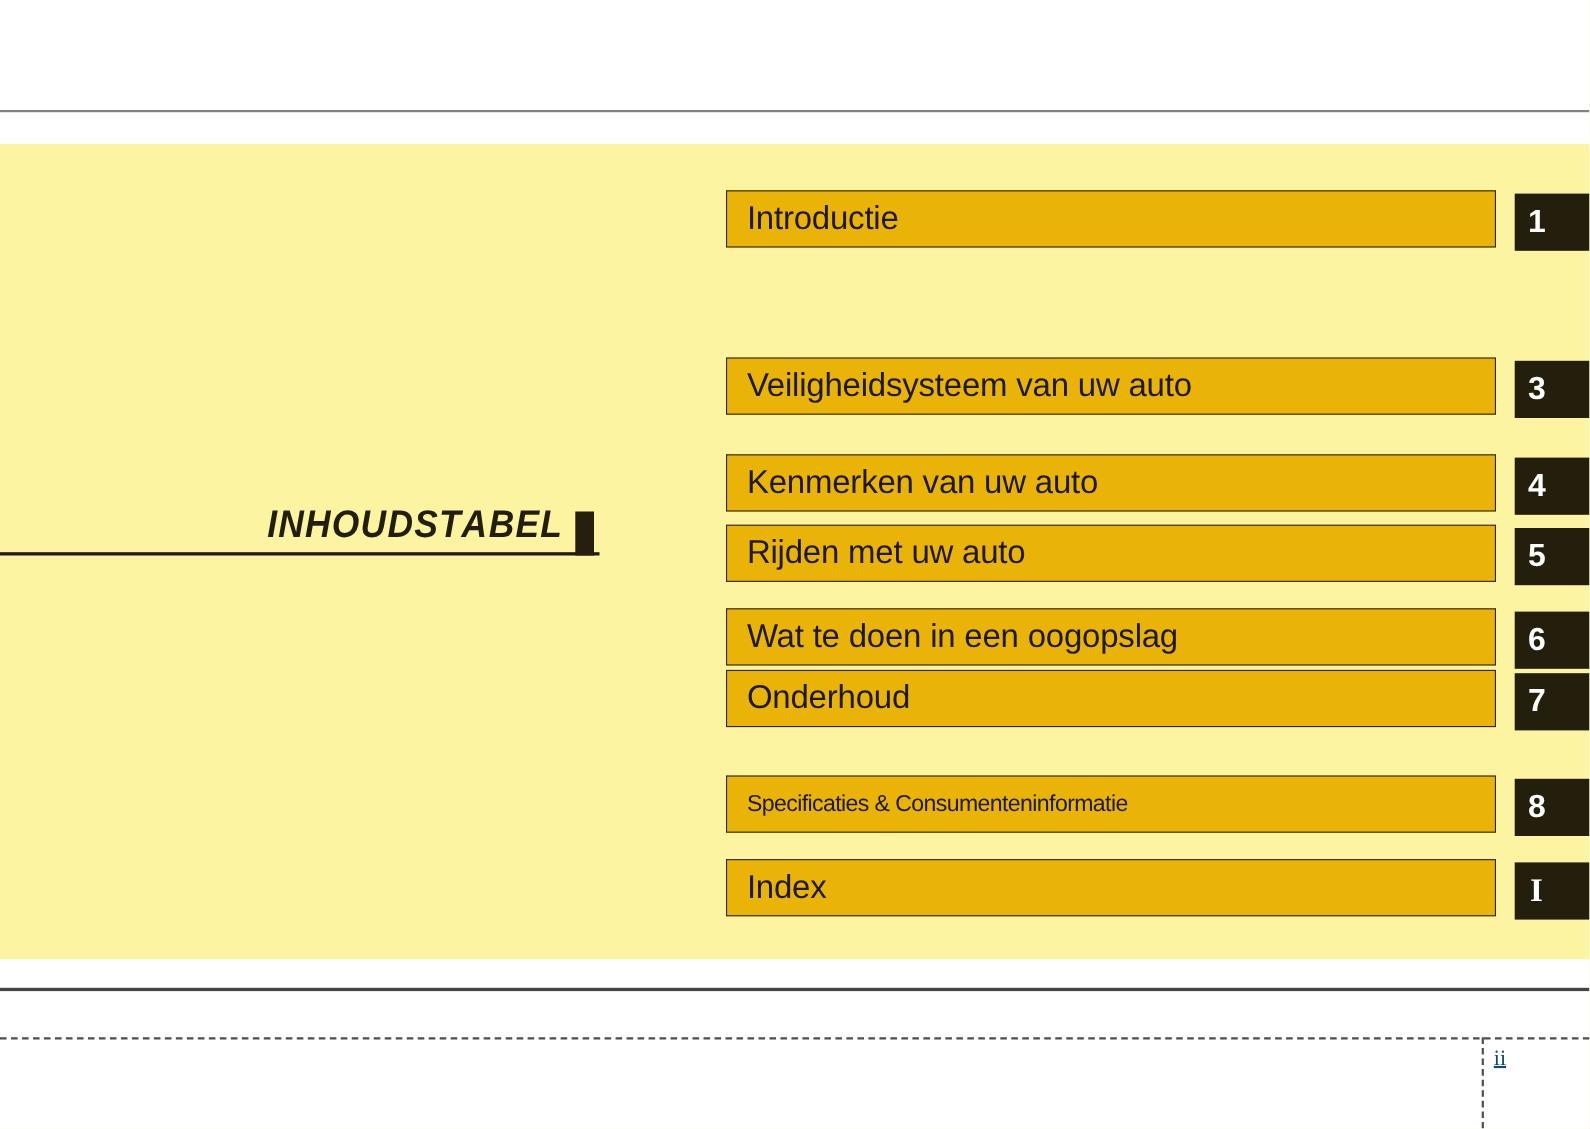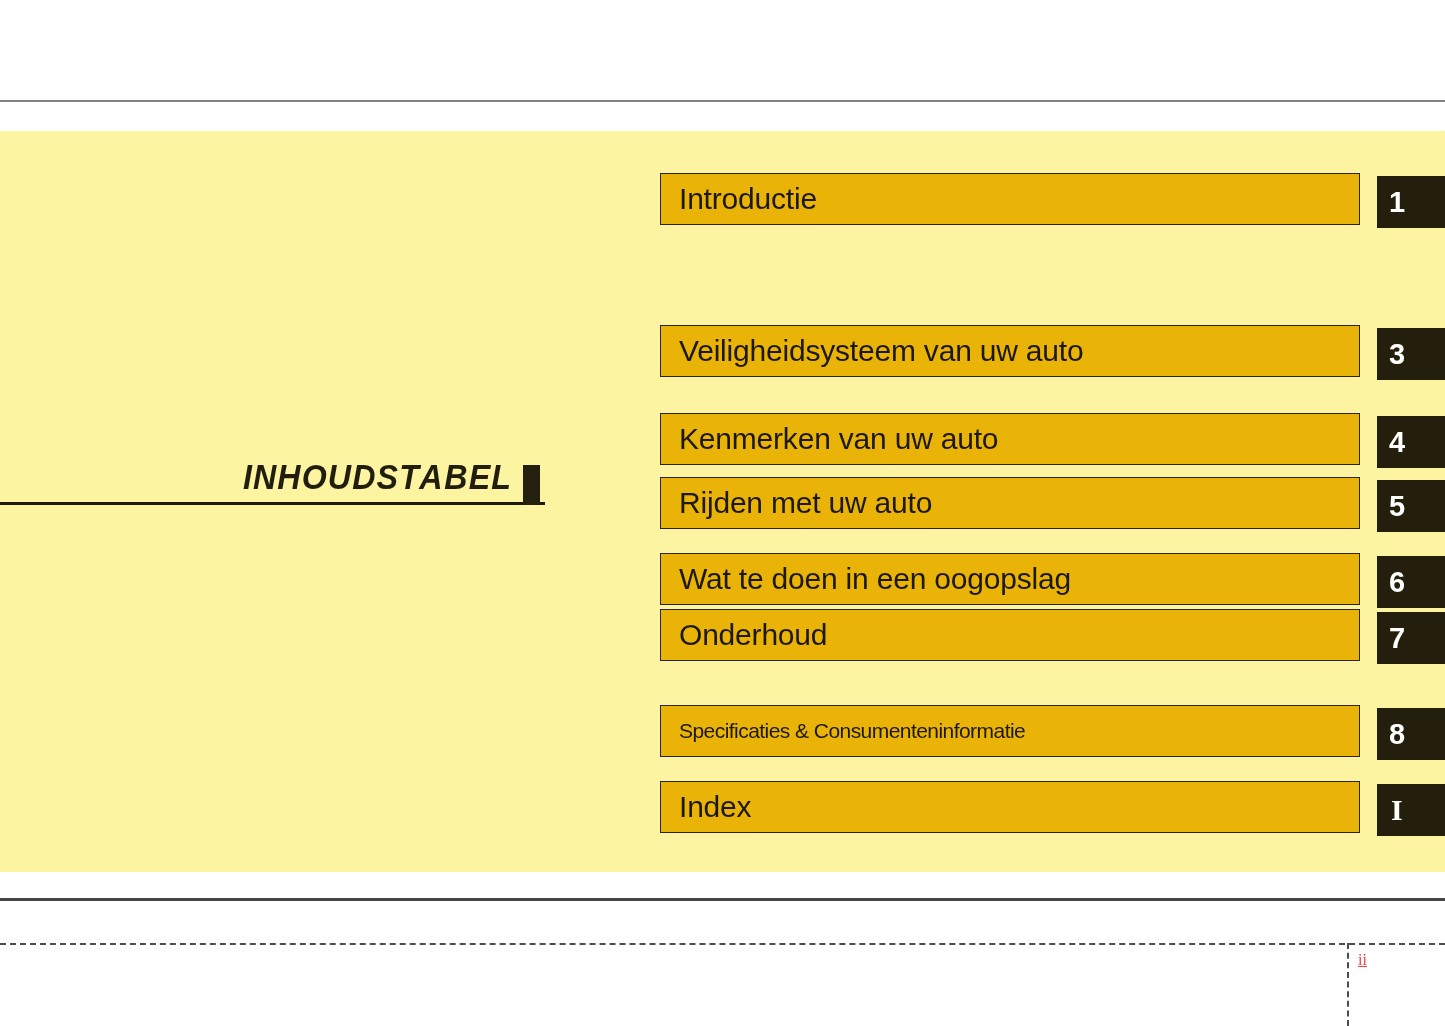--- a/index.html
+++ b/index.html
@@ -172,22 +172,22 @@
     top: 943px;
     width: 0;
     height: 83px;
     border-left: 2px dashed #4d4d4d;
   }
   .page-number {
     position: absolute;
     left: 1358px;
     top: 952px;
     font-family: "Liberation Serif", serif;
-    font-size: 16px;
-    color: #ef4444;
+    font-size: 20px;
+    color: #0c4a6e;
     line-height: 1;
     text-decoration: underline;
   }
 </style>
 </head>
 <body>
 
 <div class="rule-top"></div>
 
 <div class="band"></div>

